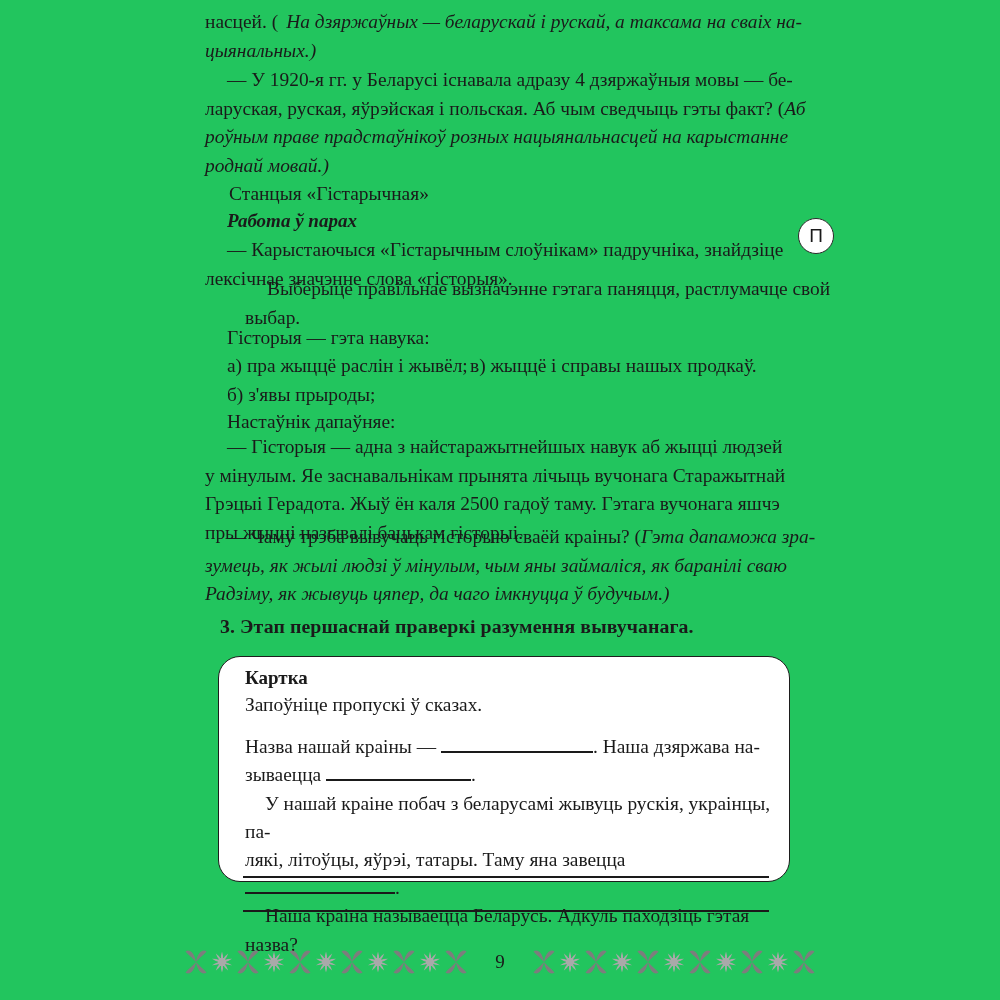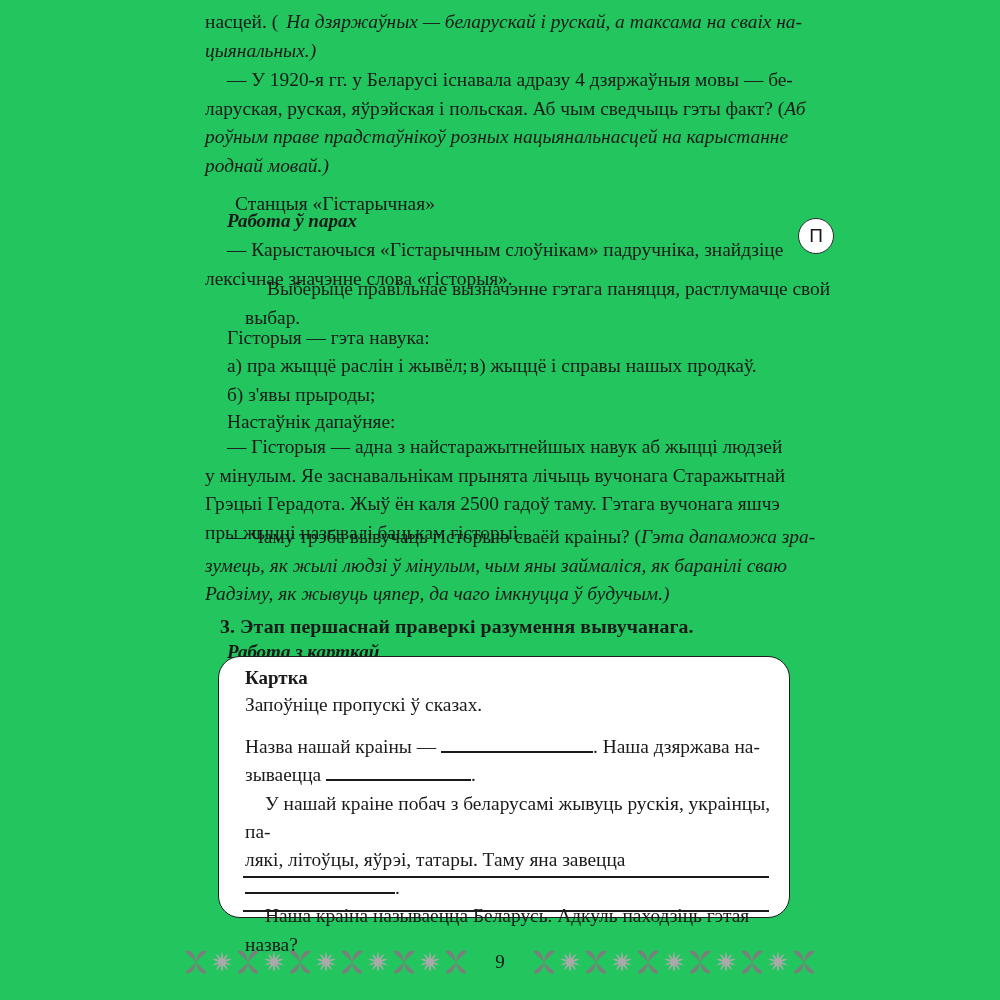--- a/index.html
+++ b/index.html
@@ -39,21 +39,21 @@
   .lines .ln.just {
     display: flex;
     justify-content: space-between;
     white-space: normal;
   }
   .lines .ln.just > span { white-space: pre; }
 
   
   .b-nascej   { position: absolute; left: 0;   top: 0;   width: 597px; }
   .b-1920     { position: absolute; left: 0;   top: 58px; width: 597px; }
-  .b-stancyja { position: absolute; left: 8px;   top: 172px; width: 597px; margin-top: 10px; }
+  .b-stancyja { position: absolute; left: 2px;   top: 172px; width: 597px; }
   .b-rabota   { position: absolute; left: 0;   top: 200px; width: 597px; }
   .b-karyst   { position: absolute; left: 0;   top: 228px; width: 597px; }
   .b-vyber    { position: absolute; left: 0;   top: 267px; width: 597px; margin-left: 40px; }
   .b-gist     { position: absolute; left: 0;   top: 316px; width: 597px; }
   .b-abv      { position: absolute; left: 0;   top: 344px; width: 597px; }
   .b-nast     { position: absolute; left: 0;   top: 400px; width: 597px; }
   .b-gistpar  { position: absolute; left: 0;   top: 425px; width: 597px; }
   .b-chamu    { position: absolute; left: 0;   top: 515px; width: 597px; }
   .b-etap     { position: absolute; left: 15px; top: 605px; width: 600px; }
 
@@ -97,21 +97,21 @@
     background: #fff;
     box-sizing: border-box;
   }
 
   
   .card {
     position: absolute;
     left: 218px;
     top: 656px;
     width: 572px;
-    height: 262px;
+    height: 226px;
     border: 1.7px solid #1d1d1d;
     border-radius: 22px;
     box-sizing: border-box;
     background: #ffffff;
   }
   .card-inner {
     position: absolute;
     left: 26px;
     top: 7px;
     width: 528px;
@@ -239,21 +239,20 @@
       <span class="ln just">
         <span style="padding-left:22px">— Чаму трэба вывучаць гісторыю сваёй краіны? (</span>
           <span class="ital">Гэта дапаможа зра-</span>
       </span>
       <span class="ln ital">зумець, як жылі людзі ў мінулым, чым яны займаліся, як баранілі сваю</span>
       <span class="ln ital">Радзіму, як жывуць цяпер, да чаго імкнуцца ў будучым.)</span>
     </div>
 
     <div class="b-etap">
       <div class="head4">3. Этап першаснай праверкі разумення вывучанага.</div>
-      <div class="subhead" style="padding-left:7px">Работа з карткай</div>
     </div>
 
   </div>
 
   <div class="pi-marker">
     <span>П</span>
   </div>
 
   <div class="card">
     <div class="card-inner">

